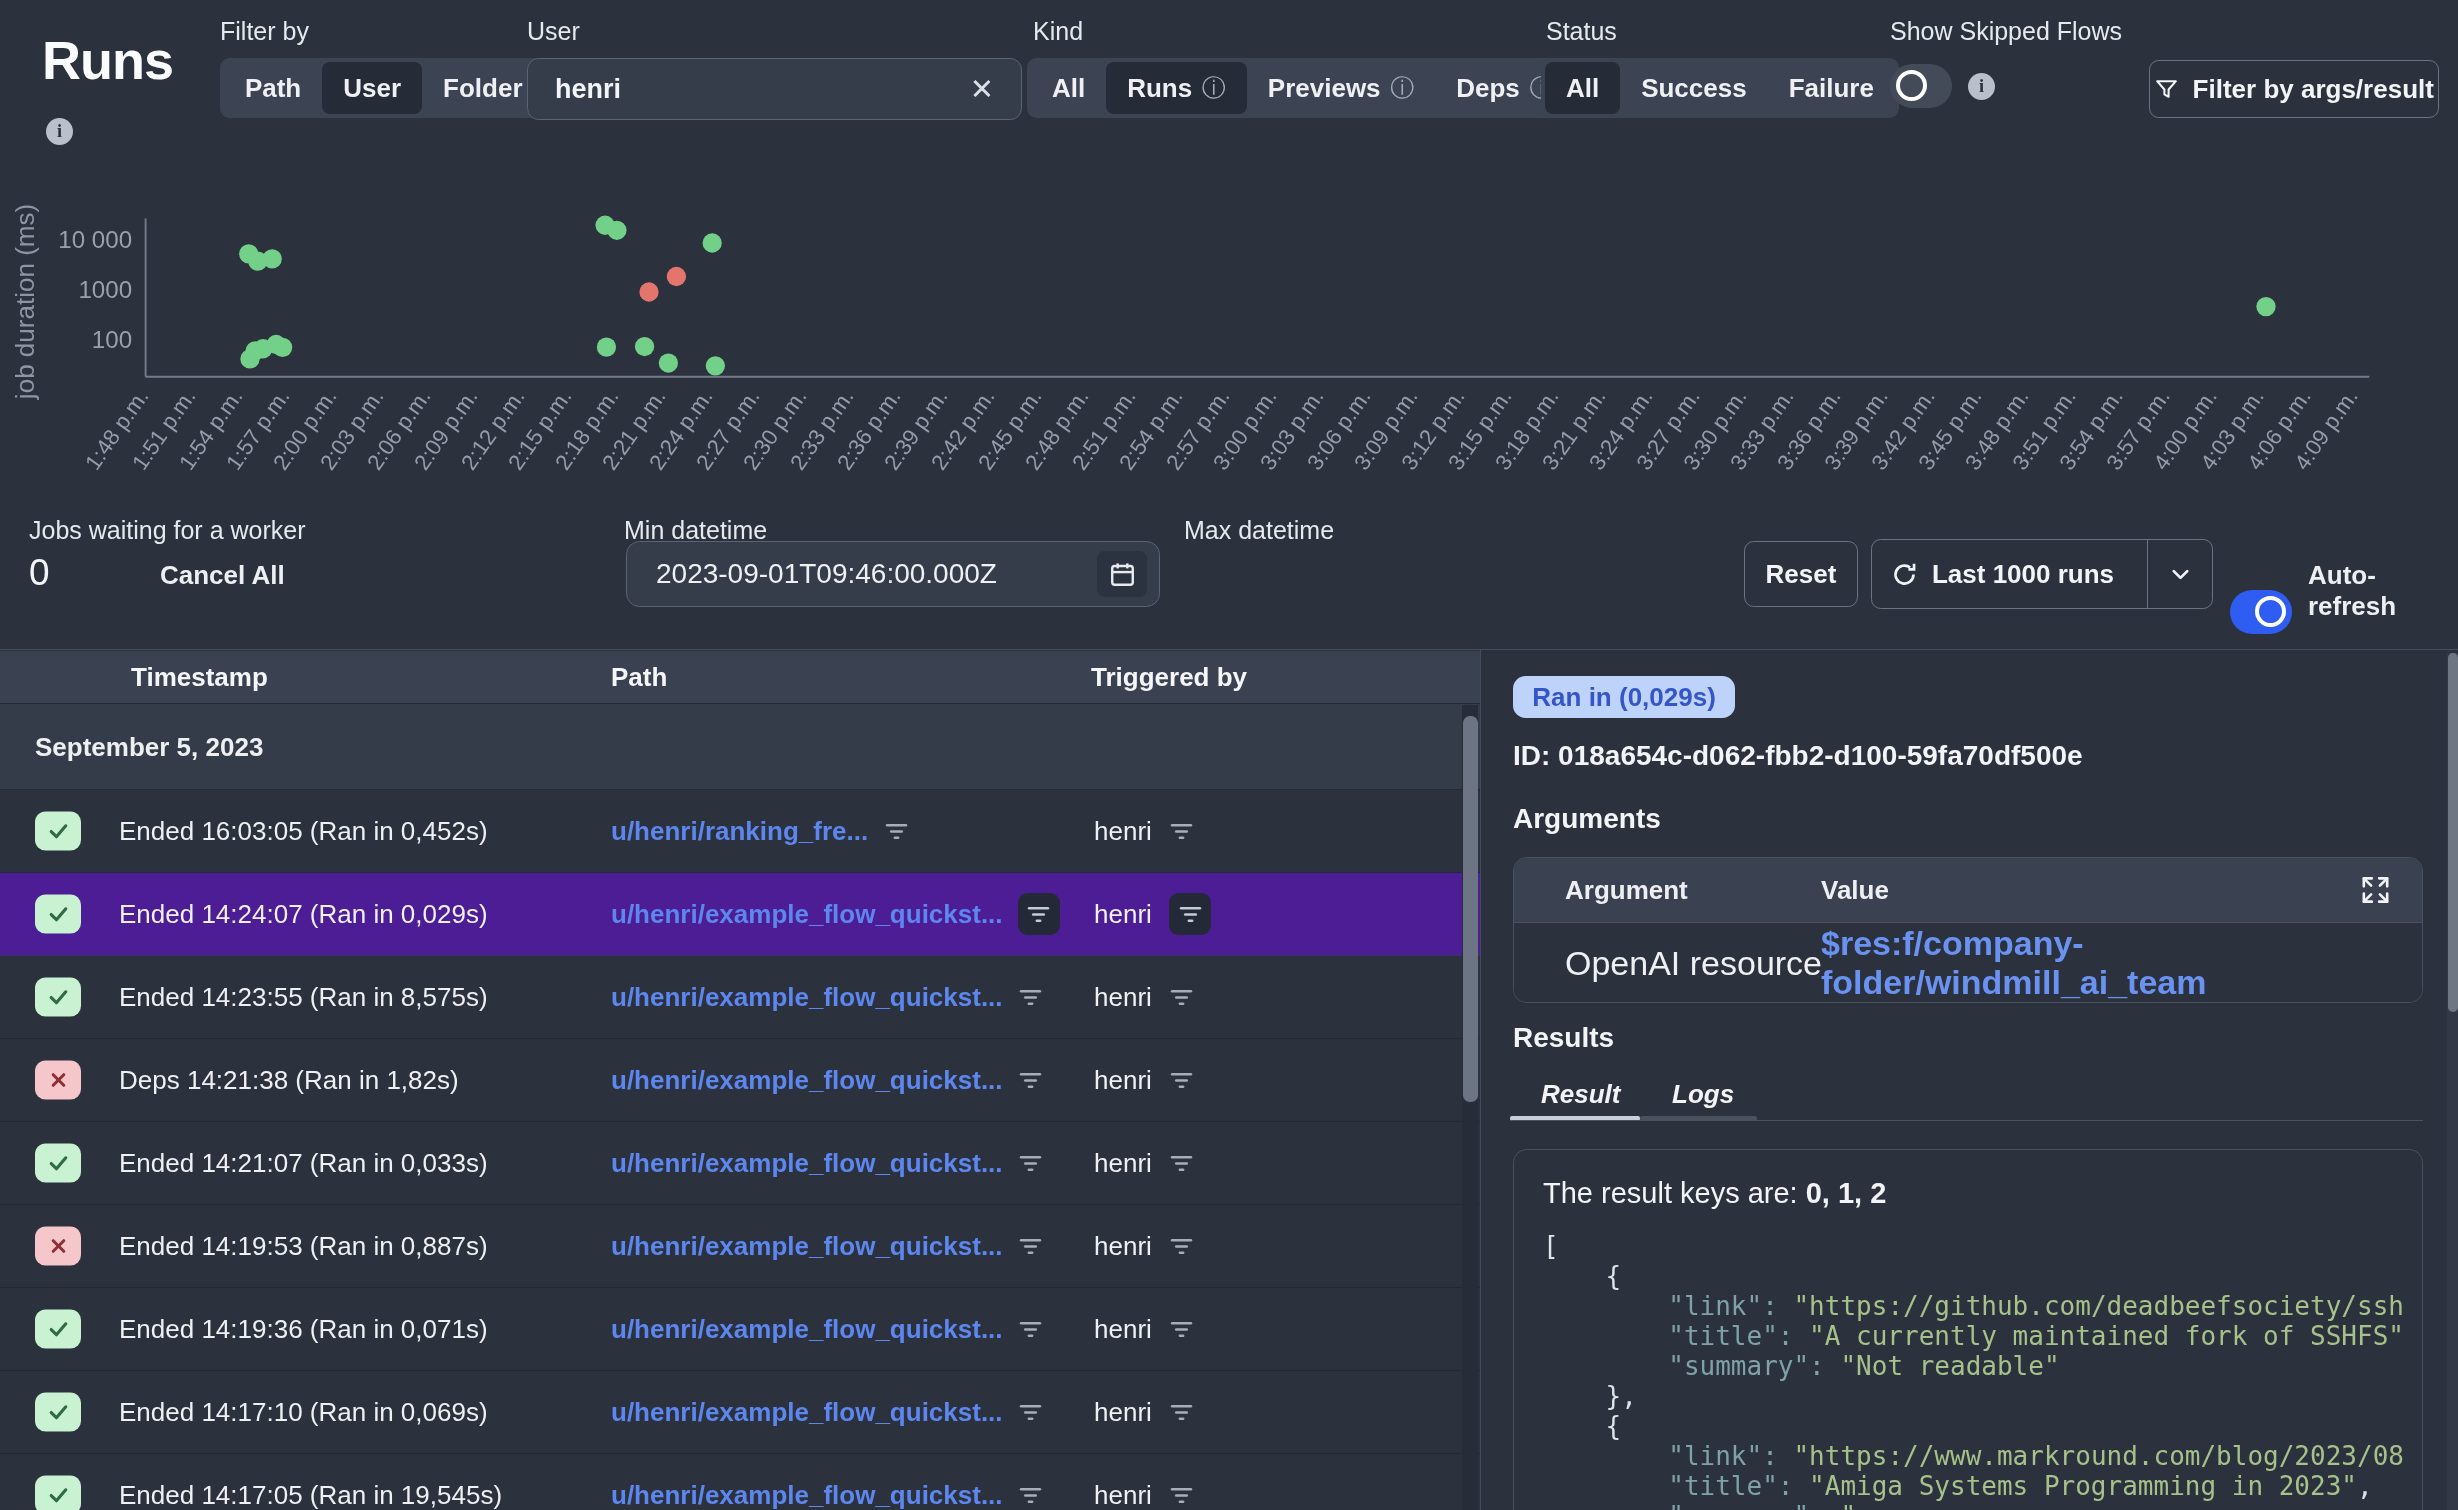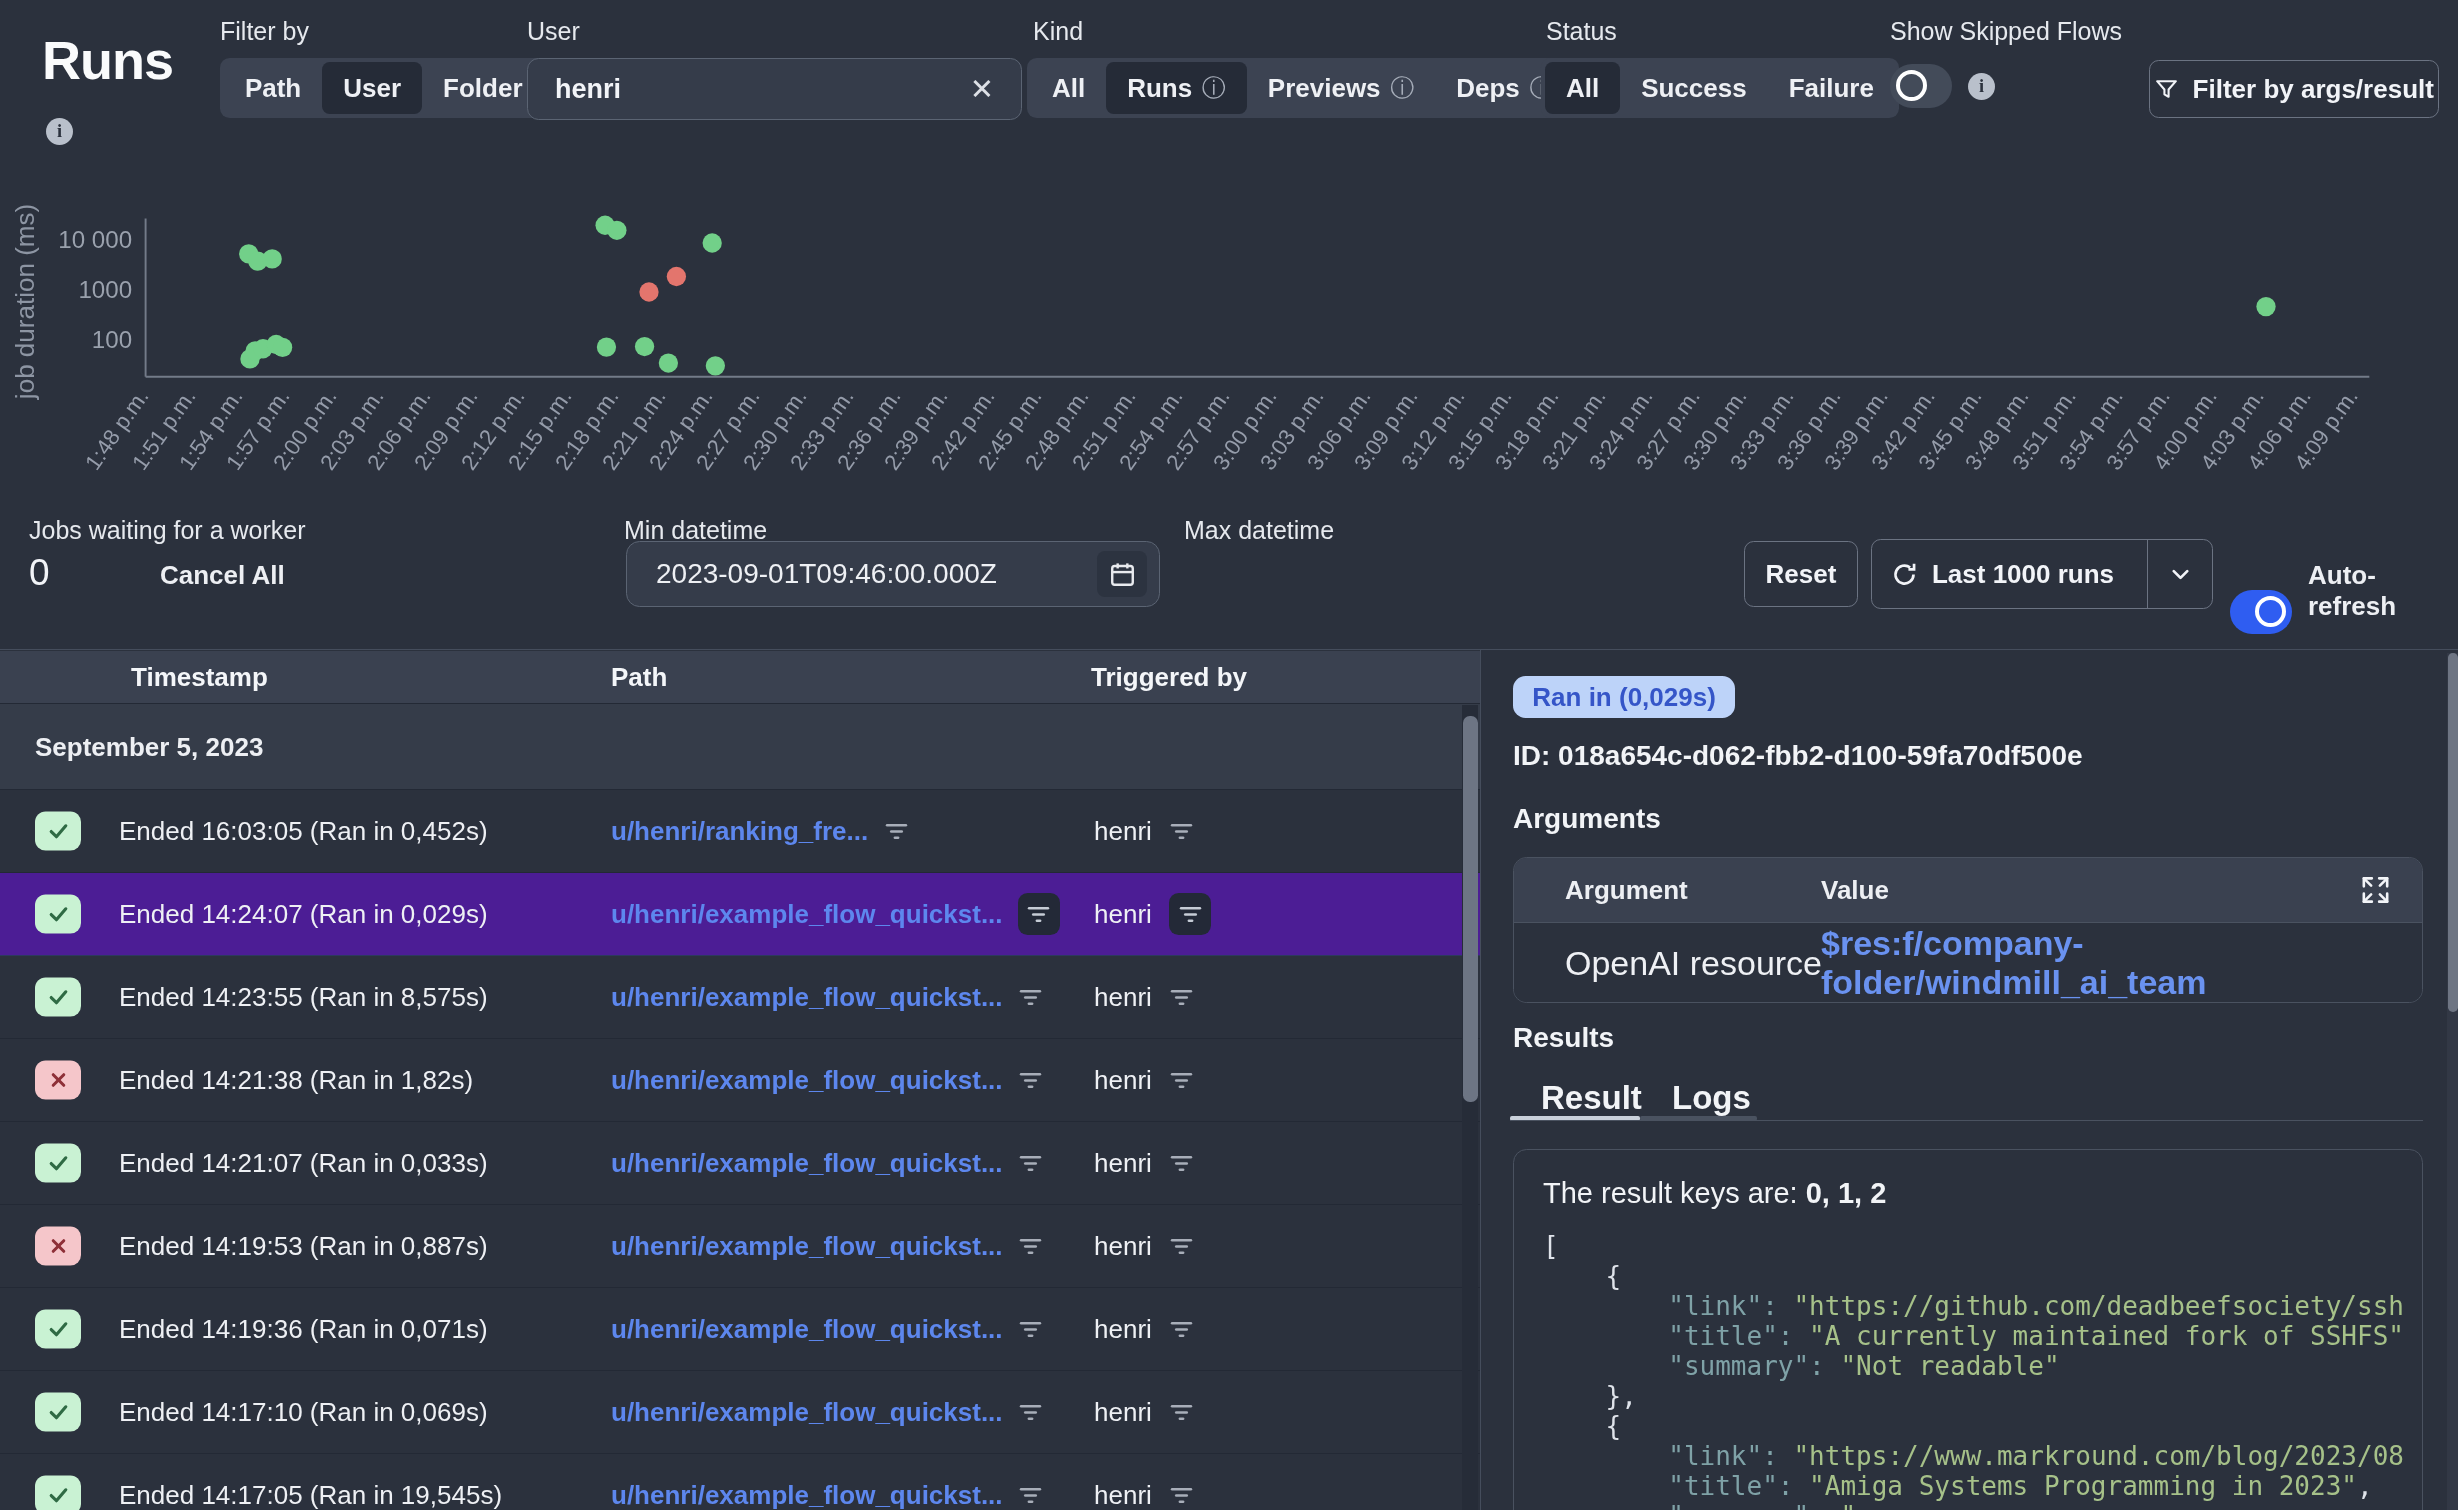--- a/index.html
+++ b/index.html
@@ -57,21 +57,21 @@
   .hline{left:0;top:649px;width:2458px;height:1px;background:#454d5c;}
   .badge{left:1513px;top:676px;height:42px;border-radius:12.6px;background:#bdd3f9;color:#3555c8;
          font-size:26px;font-weight:700;display:inline-flex;align-items:center;padding:0 19.3px;}
   .panel-h{font-size:28px;font-weight:700;color:#f2f4f7;}
   .ptable{box-sizing:border-box;border:1.9px solid #4a5260;border-radius:13.5px;overflow:hidden;}
   .ptable .phead{height:64px;background:#3a4150;position:relative;}
   .ptable .phead span{position:absolute;top:50%;transform:translateY(-50%);font-size:26px;font-weight:700;}
   .ptable .prow{height:79px;background:#2b313d;border-top:1.9px solid #4a5260;position:relative;}
   .ptable .prow span{position:absolute;top:50%;transform:translateY(-50%);font-size:34px;}
   .pval{color:#6a92f0;font-weight:700;}
-  .rtab{font-size:33px;font-weight:600;color:#f2f4f7;}
+  .rtab{font-size:26px;font-weight:600;color:#f2f4f7;font-style:italic;}
   .resultbox{box-sizing:border-box;border:1.9px solid #4a5260;border-radius:13.5px;overflow:hidden;
              padding:27px 29px;}
   .rintro{font-size:29px;color:#f2f4f7;}
   .json{margin-top:21px;font-family:"DejaVu Sans Mono",monospace;font-size:26px;line-height:30px;white-space:pre;}
   .jp{color:#dfe3ea;} .jk{color:#7fa2a7;} .js{color:#a6c189;}
 </style>
 </head>
 <body>
 
 <div class="page">
@@ -366,21 +366,21 @@
     </div>
     <div class="t-row">
       <span class="st-icon st-fail">
             <svg width="23" height="23" viewBox="0 0 24 24">
               <g stroke="#8e3038" stroke-width="3.2" stroke-linecap="round">
                 <line x1="6.5" y1="6.5" x2="17.5" y2="17.5"></line>
                 <line x1="17.5" y1="6.5" x2="6.5" y2="17.5"></line>
               </g>
             </svg>
           </span>
-      <span class="ts">Ended 14:21:38 (Ran in 1,82s)</span>
+      <span class="ts">Deps 14:21:38 (Ran in 1,82s)</span>
       <span class="colpath">
         <a class="rlink">u/henri/example_flow_quickst...</a>
         <svg width="25" height="25" viewBox="0 0 24 24">
               <g stroke="#a8aeb9" stroke-width="2.6" stroke-linecap="round">
                 <line x1="3" y1="6" x2="21" y2="6"></line>
                 <line x1="7" y1="12" x2="17" y2="12"></line>
                 <line x1="10.5" y1="18" x2="13.5" y2="18"></line>
               </g>
             </svg>
       </span>

